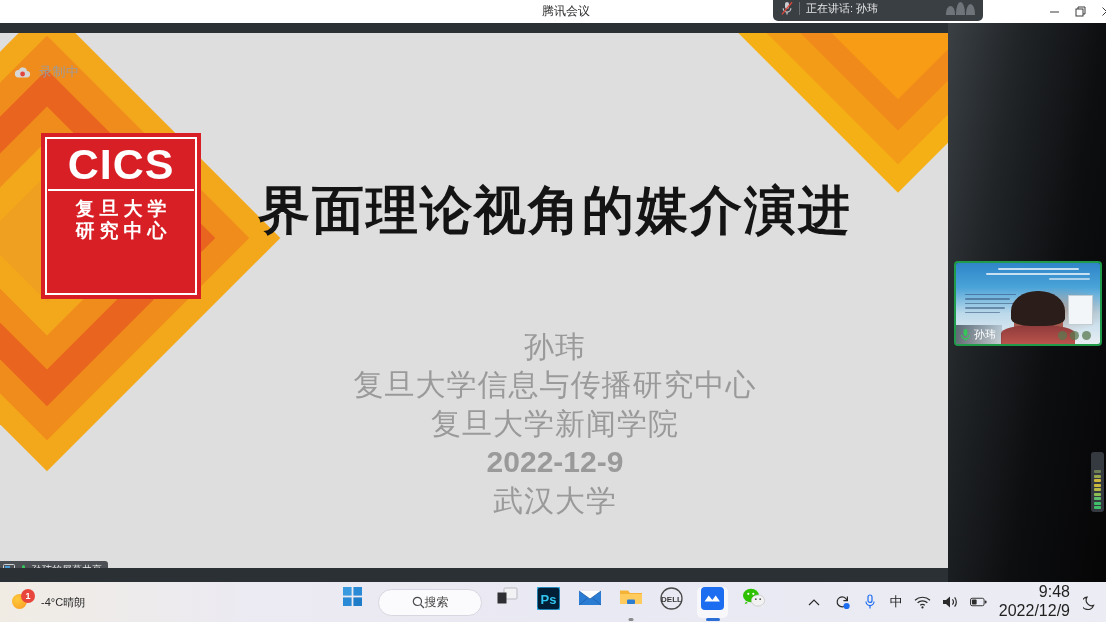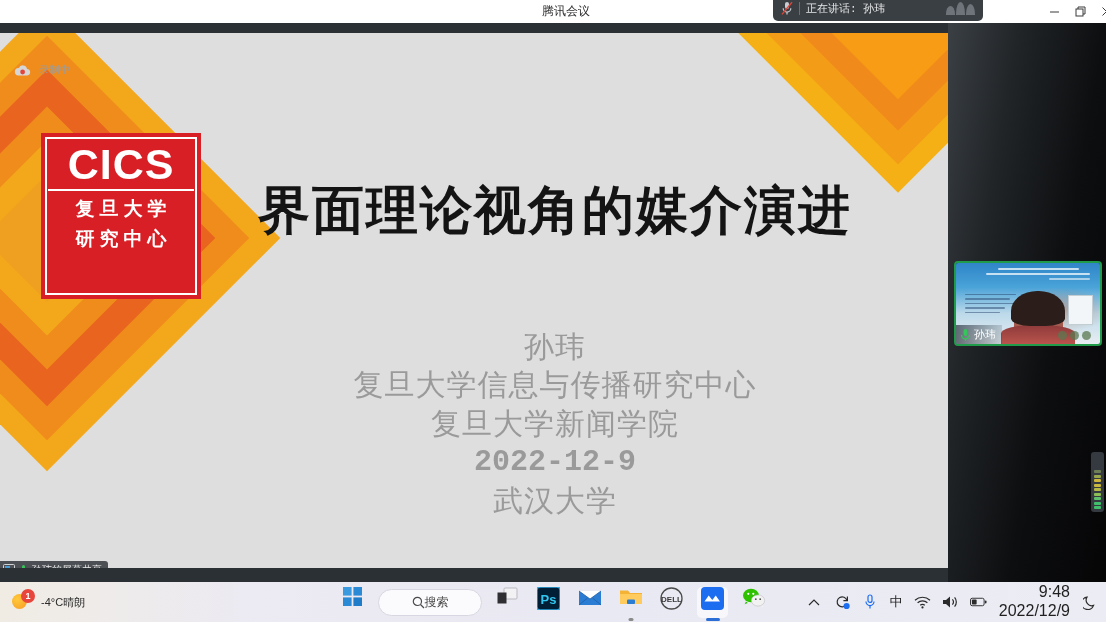--- a/index.html
+++ b/index.html
@@ -28,21 +28,21 @@
     overflow: hidden;
   }
   .speaker-mic {
     width: 12px; height: 15px; position: relative; flex: 0 0 auto;
   }
   .speaker-mic svg { display: block; }
   .speaker-div {
     width: 1px; height: 13px; background: #6a6f74; flex: 0 0 auto;
   }
   .speaker-name {
-    font-size: 11px; color: #e6e6e6; white-space: nowrap; flex: 1 1 auto; font-family: Liberation Mono, monospace;
+    font-size: 11px; color: #e6e6e6; white-space: nowrap; flex: 1 1 auto;
   }
   .speaker-wave { display: flex; align-items: flex-end; gap: 1px; flex: 0 0 auto; }
   .speaker-wave i {
     display: block; width: 9px; background: #6e7479;
     border-radius: 50% 50% 0 0 / 90% 90% 0 0;
   }
   .win-controls {
     position: absolute; right: 0; top: 0; height: 23px;
     display: flex; align-items: center;
   }
@@ -100,21 +100,21 @@
   .r3 { left:44px; top:44px; width:152px; height:152px; background:#f08a1b; }
   .r4 { left:66px; top:66px; width:108px; height:108px; background:#f79c14; }
 
   
   .recording {
     position: absolute; left: 14px; top: 30px;
     display: flex; align-items: center; gap: 8px;
     z-index: 6;
   }
   .rec-icon { width: 17px; height: 13px; position: relative; }
-  .rec-label { font-size: 10px; color: #9b9b9b; letter-spacing: .5px; }
+  .rec-label { font-size: 13px; color: #9b9b9b; letter-spacing: .5px; }
 
   
   .cics-logo {
     position: absolute; left: 41px; top: 100px; width: 160px; height: 166px;
     background: #d81f26; z-index: 5;
     display: flex; flex-direction: column; align-items: center;
     padding: 6px 7px 8px 7px;
   }
   .cics-logo::after {
     content: ""; position: absolute; left: 4px; top: 4px; right: 4px; bottom: 4px;
@@ -125,21 +125,21 @@
     display: flex; align-items: center; justify-content: center;
     border-bottom: 2px solid #ffffff;
     position: relative; z-index: 2;
   }
   .cics-word {
     font-size: 43px; font-weight: 700; color: #ffffff;
     letter-spacing: 1px; line-height: 1; font-family: "Liberation Sans", sans-serif;
   }
   .cics-cn {
     position: relative; z-index: 2; margin-top: 6px;
-    display: flex; flex-direction: column; gap: 8px; align-items: center;
+    display: flex; flex-direction: column; gap: 0; align-items: center;
   }
   .cics-cn span {
     font-size: 19px; font-weight: 700; color: #ffffff;
     letter-spacing: 5px; text-indent: 5px; line-height: 1.18;
     font-family: "DejaVu Sans", sans-serif;
   }
 
   
   .slide-title {
     position: absolute; left: 215px; top: 148px; width: 680px;
@@ -149,21 +149,21 @@
   }
   .slide-sub {
     position: absolute; left: 215px; top: 295px; width: 680px;
     text-align: center; z-index: 4;
   }
   .slide-sub div {
     font-size: 30px; color: #9a9a9a; line-height: 1.28; letter-spacing: 1px;
     font-family: "DejaVu Serif", serif;
   }
   .slide-sub div.num {
-    font-family: Liberation Mono, monospace; font-weight: 600; letter-spacing: 0;
+    font-family: Liberation Sans, sans-serif; font-weight: 600; letter-spacing: 0;
   }
 
   
   .share-chip {
     position: absolute; left: 0; top: 528px; height: 17px;
     background: #4c5054; border-top-right-radius: 3px;
     display: flex; align-items: center; gap: 4px; padding: 0 6px 0 3px;
     z-index: 10;
   }
   .share-chip .lbl { font-size: 10px; color: #e8e8e8; white-space: nowrap; }

